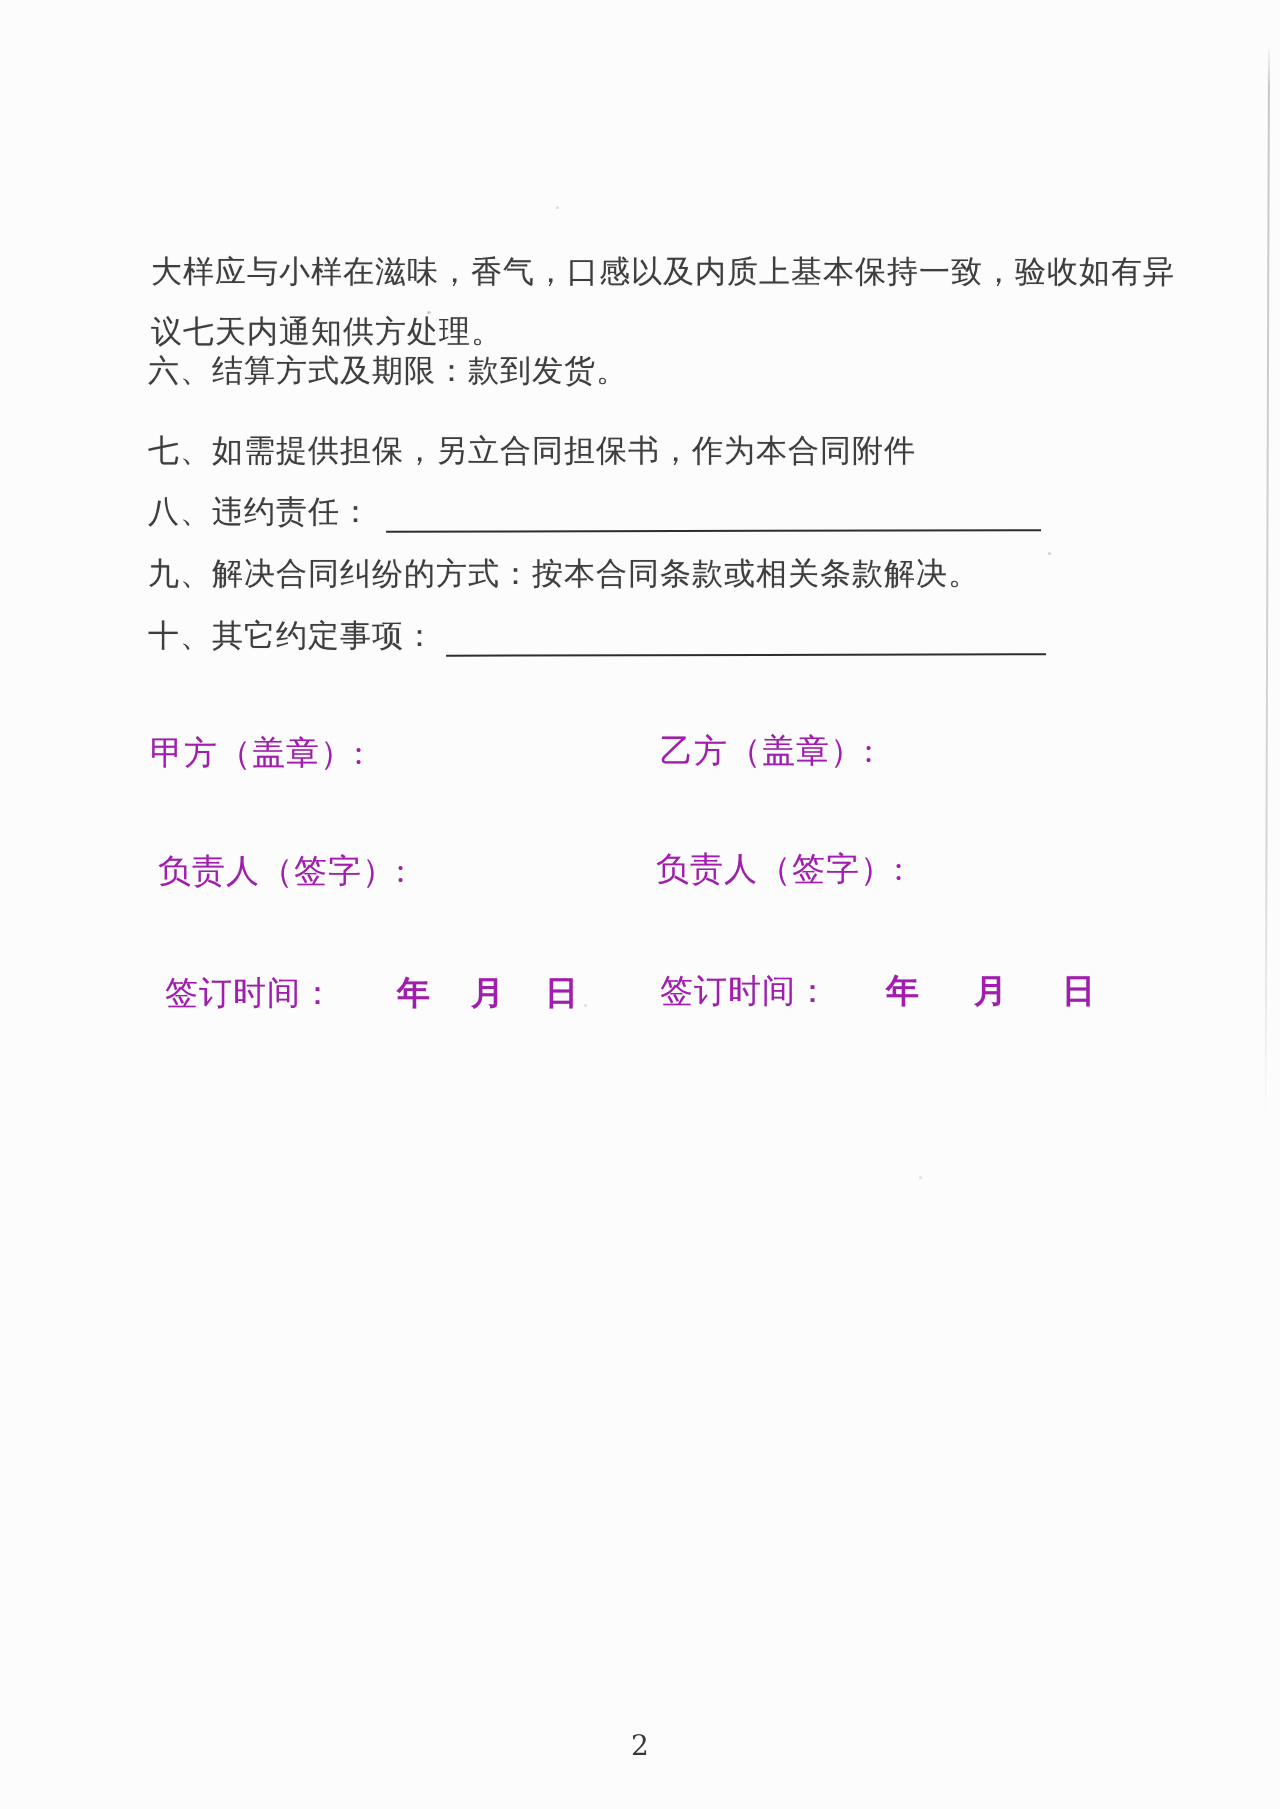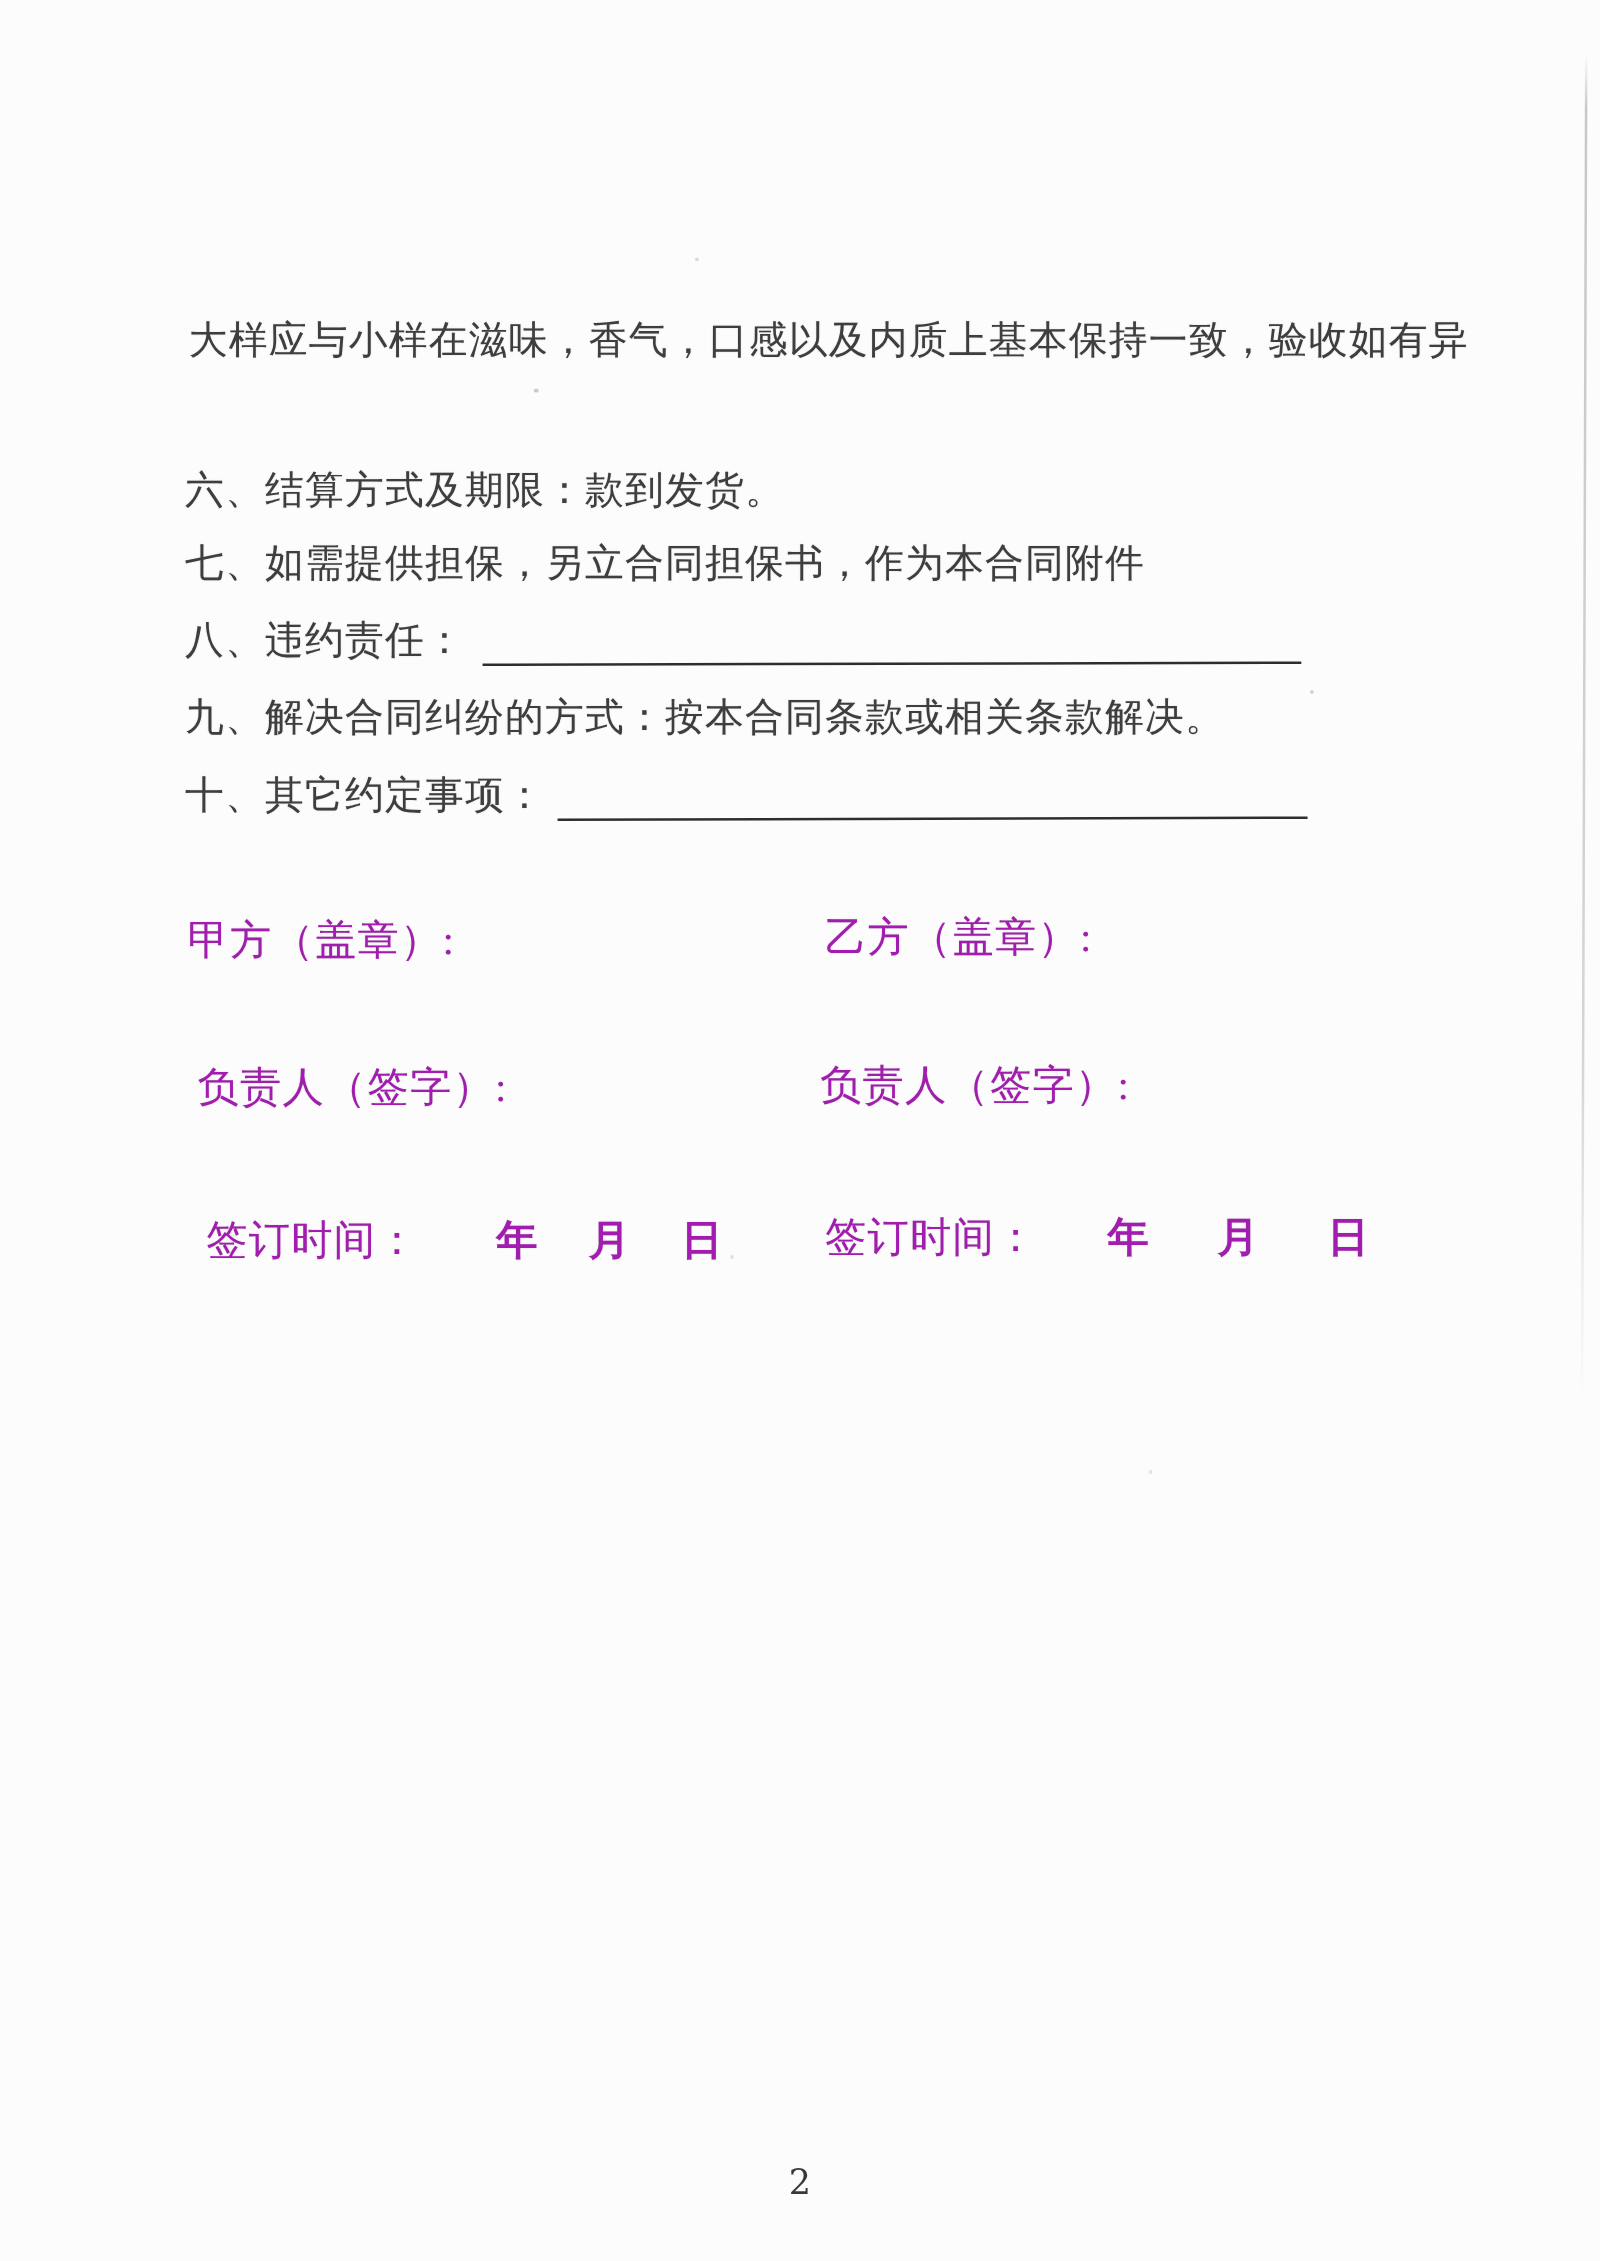--- a/index.html
+++ b/index.html
@@ -86,22 +86,23 @@
   .s4 { left: 584px; top: 1004px; width: 3px; height: 3px; opacity: .3; }
   .s5 { left: 919px; top: 1176px; width: 3px; height: 3px; opacity: .28; }
 </style>
 </head>
 <body>
 
 <div class="page">
 
   <p class="ln" style="top:252px; left:151px">大样应与小样在滋味，香气，口感以及内质上基本保持一致，验收如有异</p>
 
+  <p class="ln" style="top:312px; left:151px">议七天内通知供方处理。</p>
 
-  <p class="ln" style="top:372px">六、结算方式及期限：款到发货。</p>
+  <p class="ln" style="top:351px">六、结算方式及期限：款到发货。</p>
 
   <p class="ln" style="top:431px">七、如需提供担保，另立合同担保书，作为本合同附件</p>
 
   <p class="ln" style="top:492px">
     <span>八、违约责任：</span><span class="blank" style="width:655px; margin-left:14px"></span>
   </p>
 
   <p class="ln" style="top:554px">九、解决合同纠纷的方式：按本合同条款或相关条款解决。</p>
 
   <p class="ln" style="top:616px">

